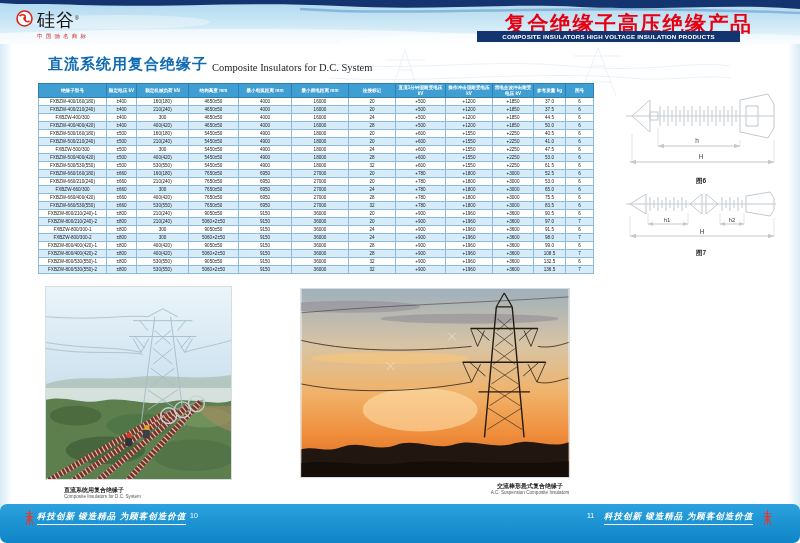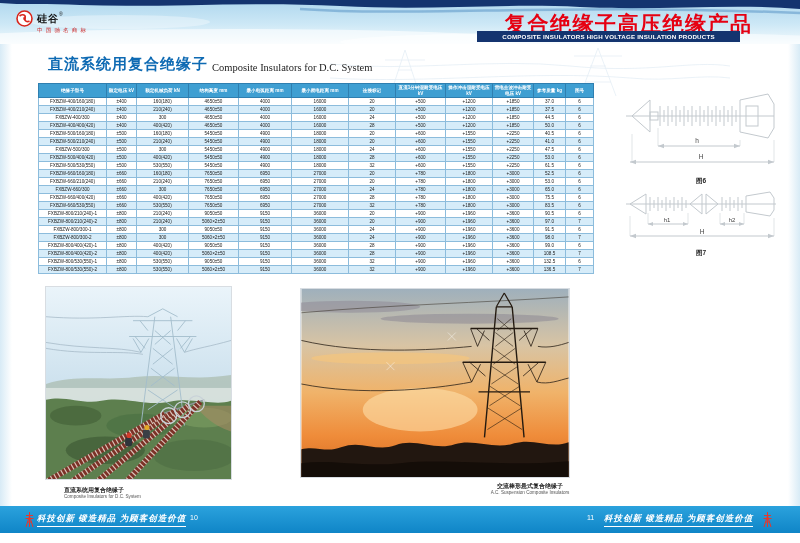--- a/index.html
+++ b/index.html
@@ -14,21 +14,21 @@
   .side-band{position:absolute;top:44px;bottom:27px;width:12px;}
   .side-band.left{left:0;background:linear-gradient(to right,#d8ebf6,rgba(255,255,255,0));}
   .side-band.right{right:0;background:linear-gradient(to left,#d8ebf6,rgba(255,255,255,0));}
 
   
   .banner{position:absolute;left:0;top:0;width:800px;height:44px;
     background:linear-gradient(to bottom,#aed7ee 0%,#cde8f6 55%,#f3fafd 100%);}
   .banner svg.banner-bg{position:absolute;left:0;top:0;}
   .logo{position:absolute;left:16px;top:8px;display:flex;align-items:flex-start;gap:4px;}
   .logo-mark{margin-top:2px;}
-  .logo-text{font-size:10px;font-weight:bold;color:#121212;letter-spacing:1px;}
+  .logo-text{font-size:18px;font-weight:normal;color:#121212;letter-spacing:1px;}
   .logo-reg{font-size:5px;vertical-align:super;color:#121212;}
   .logo-sub{font-size:5.5px;color:#c22;letter-spacing:3.2px;margin-top:1px;}
   .head-cn{position:absolute;left:505px;top:10px;font-size:21px;font-weight:bold;
     color:var(--brand_red);letter-spacing:1.5px;white-space:nowrap;}
   .head-en-bar{position:absolute;left:477px;top:31px;width:263px;height:11px;
     background:var(--navy);color:#fff;font-size:6.2px;font-weight:bold;
     display:flex;align-items:center;justify-content:center;letter-spacing:.2px;white-space:nowrap;}
 
   
   .section-title-cn{position:absolute;left:48px;top:55px;font-size:15px;font-weight:bold;
@@ -56,22 +56,22 @@
   .photo{position:absolute;border:1px solid #d8dde2;}
   .photo-left{left:45px;top:286px;}
   .photo-right{left:300px;top:288px;}
   .caption{position:absolute;line-height:1.35;}
   .caption .cn{font-size:6px;font-weight:bold;color:#222;}
   .caption .en{font-size:4.6px;color:#555;}
   .caption-left{left:64px;top:486px;text-align:left;}
   .caption-right{left:440px;top:482px;width:180px;text-align:center;}
 
   
-  .footer{position:absolute;left:0;bottom:10px;width:800px;height:27px;
-    background:linear-gradient(to bottom,#2ba2dd,#0f85c7);}
+  .footer{position:absolute;left:0;bottom:0;width:800px;height:39px;
+    background:linear-gradient(to bottom,#2ba2dd,#0f85c7);border-radius:7px;}
   .slogan{position:absolute;top:7px;color:#fff;font-size:8.5px;font-weight:bold;font-style:italic;
     border-bottom:1px solid #fff;padding-bottom:1px;letter-spacing:1px;white-space:nowrap;}
   .slogan.l{left:37px;} .slogan.r{left:604px;}
   .page-num{position:absolute;top:8px;color:#fff;font-size:7px;}
   .page-num.l{left:190px;} .page-num.r{left:587px;}
   .tower-ico{position:absolute;top:5px;}
   .tower-ico.l{left:25px;} .tower-ico.r{left:763px;}
 </style>
 </head>
 <body>

